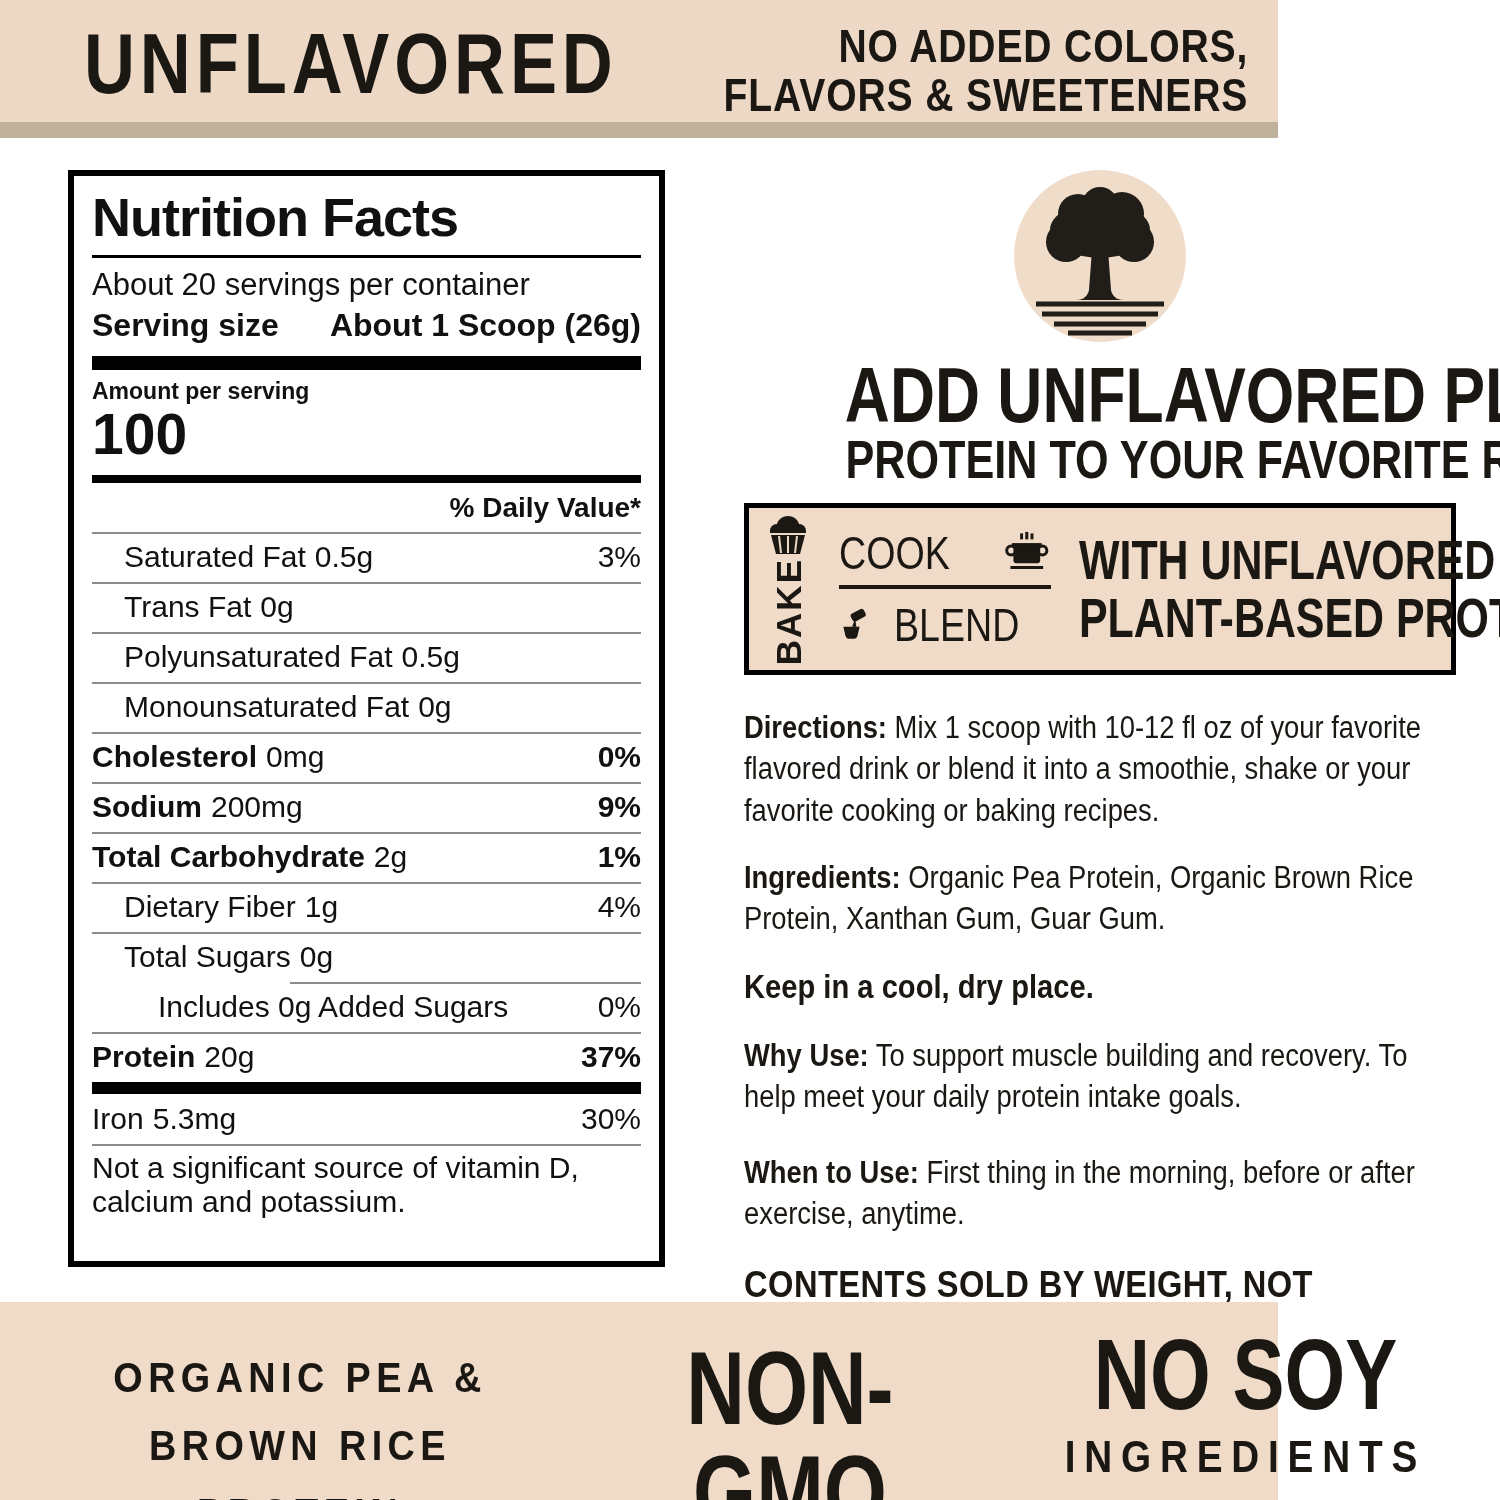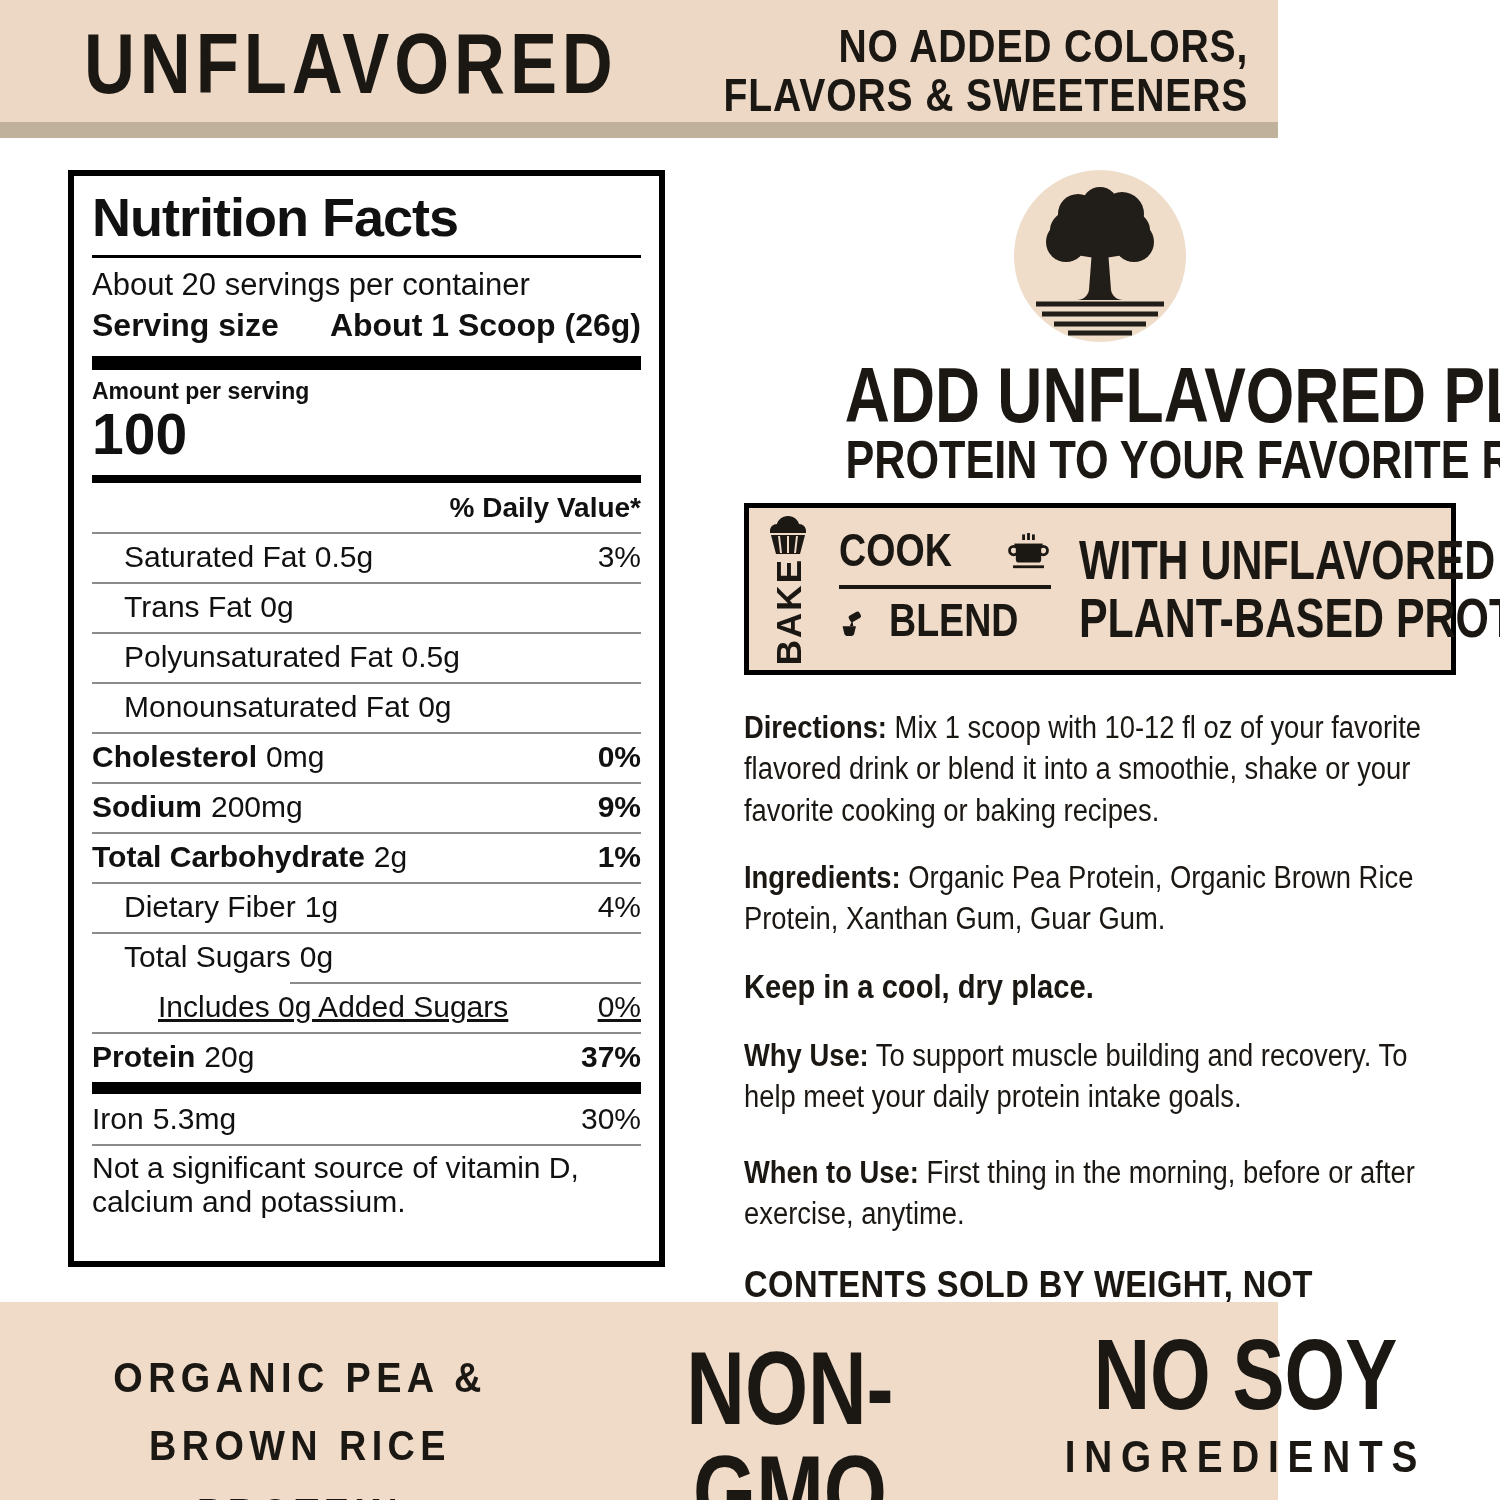--- a/index.html
+++ b/index.html
@@ -33,21 +33,21 @@
   .h12{height:12px;}
   .h8{height:8px;}
   .pn-amt{font-weight:bold;font-size:23px;margin:8px 0 0;}
   .pn-cal{display:flex;justify-content:space-between;align-items:flex-end;
           font-weight:bold;font-size:57px;line-height:1.05;margin:0 0 10px;}
   .pn-dvh{text-align:right;font-weight:bold;font-size:28px;padding:9px 0 8px;}
   .n-row{position:relative;display:flex;align-items:center;font-size:30px;min-height:46px;padding:2px 0;}
   .n-row::before{content:"";position:absolute;left:0;right:0;top:0;border-top:2px solid #8b8b8b;}
   .n-row.nosep::before{display:none;}
   .n-row.ind1{padding-left:32px;}
-  .n-row.ind2{padding-left:66px;text-decoration:underline;}
+  .n-row.ind2{padding-left:66px;}
   .n-row.ind2::before{left:36%;}
   .n-row .nm{font-weight:bold;}
   .n-row.reg .nm{font-weight:normal;}
   .n-row .amt{margin-left:9px;}
   .n-row .dv{margin-left:auto;font-weight:bold;}
   .n-row.reg .dv{font-weight:normal;}
   .pn-note{position:relative;font-size:30px;line-height:1.15;padding:7px 0 10px;}
   .pn-note::before{content:"";position:absolute;left:0;right:0;top:0;border-top:2px solid #8b8b8b;}
 
   
@@ -58,21 +58,21 @@
   .h1b{font-size:54px;line-height:1.02;margin-bottom:16px;}
   .h1a .cond,.h1b .cond{transform:scaleX(.8);transform-origin:center;}
 
   #usage-box{height:172px;border:5px solid #000;background:#efdbc8;box-sizing:border-box;
              display:flex;align-items:center;gap:14px;padding:10px 16px;margin-bottom:32px;}
   .vdiv{width:4px;align-self:stretch;background:#1b1713;}
   #bake-col{display:flex;flex-direction:column;align-items:center;gap:2px;}
   #bake-label{writing-mode:vertical-rl;transform:rotate(180deg);font-weight:bold;
               font-size:35px;letter-spacing:2px;line-height:1;}
   #cook-col{display:flex;flex-direction:column;justify-content:center;min-width:212px;}
-  .cook-row{display:flex;align-items:flex-start;gap:26px;font-weight:bold;font-size:47px;line-height:1;}
+  .cook-row{display:flex;align-items:center;gap:26px;font-weight:normal;font-size:47px;line-height:1;}
   .cook-row .cond{transform:scaleX(.8);transform-origin:left center;}
   .hdiv{height:4px;background:#1b1713;margin:7px 0;}
   #with-col{flex:1;font-weight:bold;font-size:55px;line-height:1.06;}
   #with-col .line{display:flex;align-items:center;}
   #with-col .cond{transform:scaleX(.78);transform-origin:left center;}
 
   #copy{width:806px;transform:scaleX(.883);transform-origin:left top;
         font-size:31px;line-height:1.33;}
   .para{margin:0 0 26px;}
   .plabel{font-weight:bold;}

